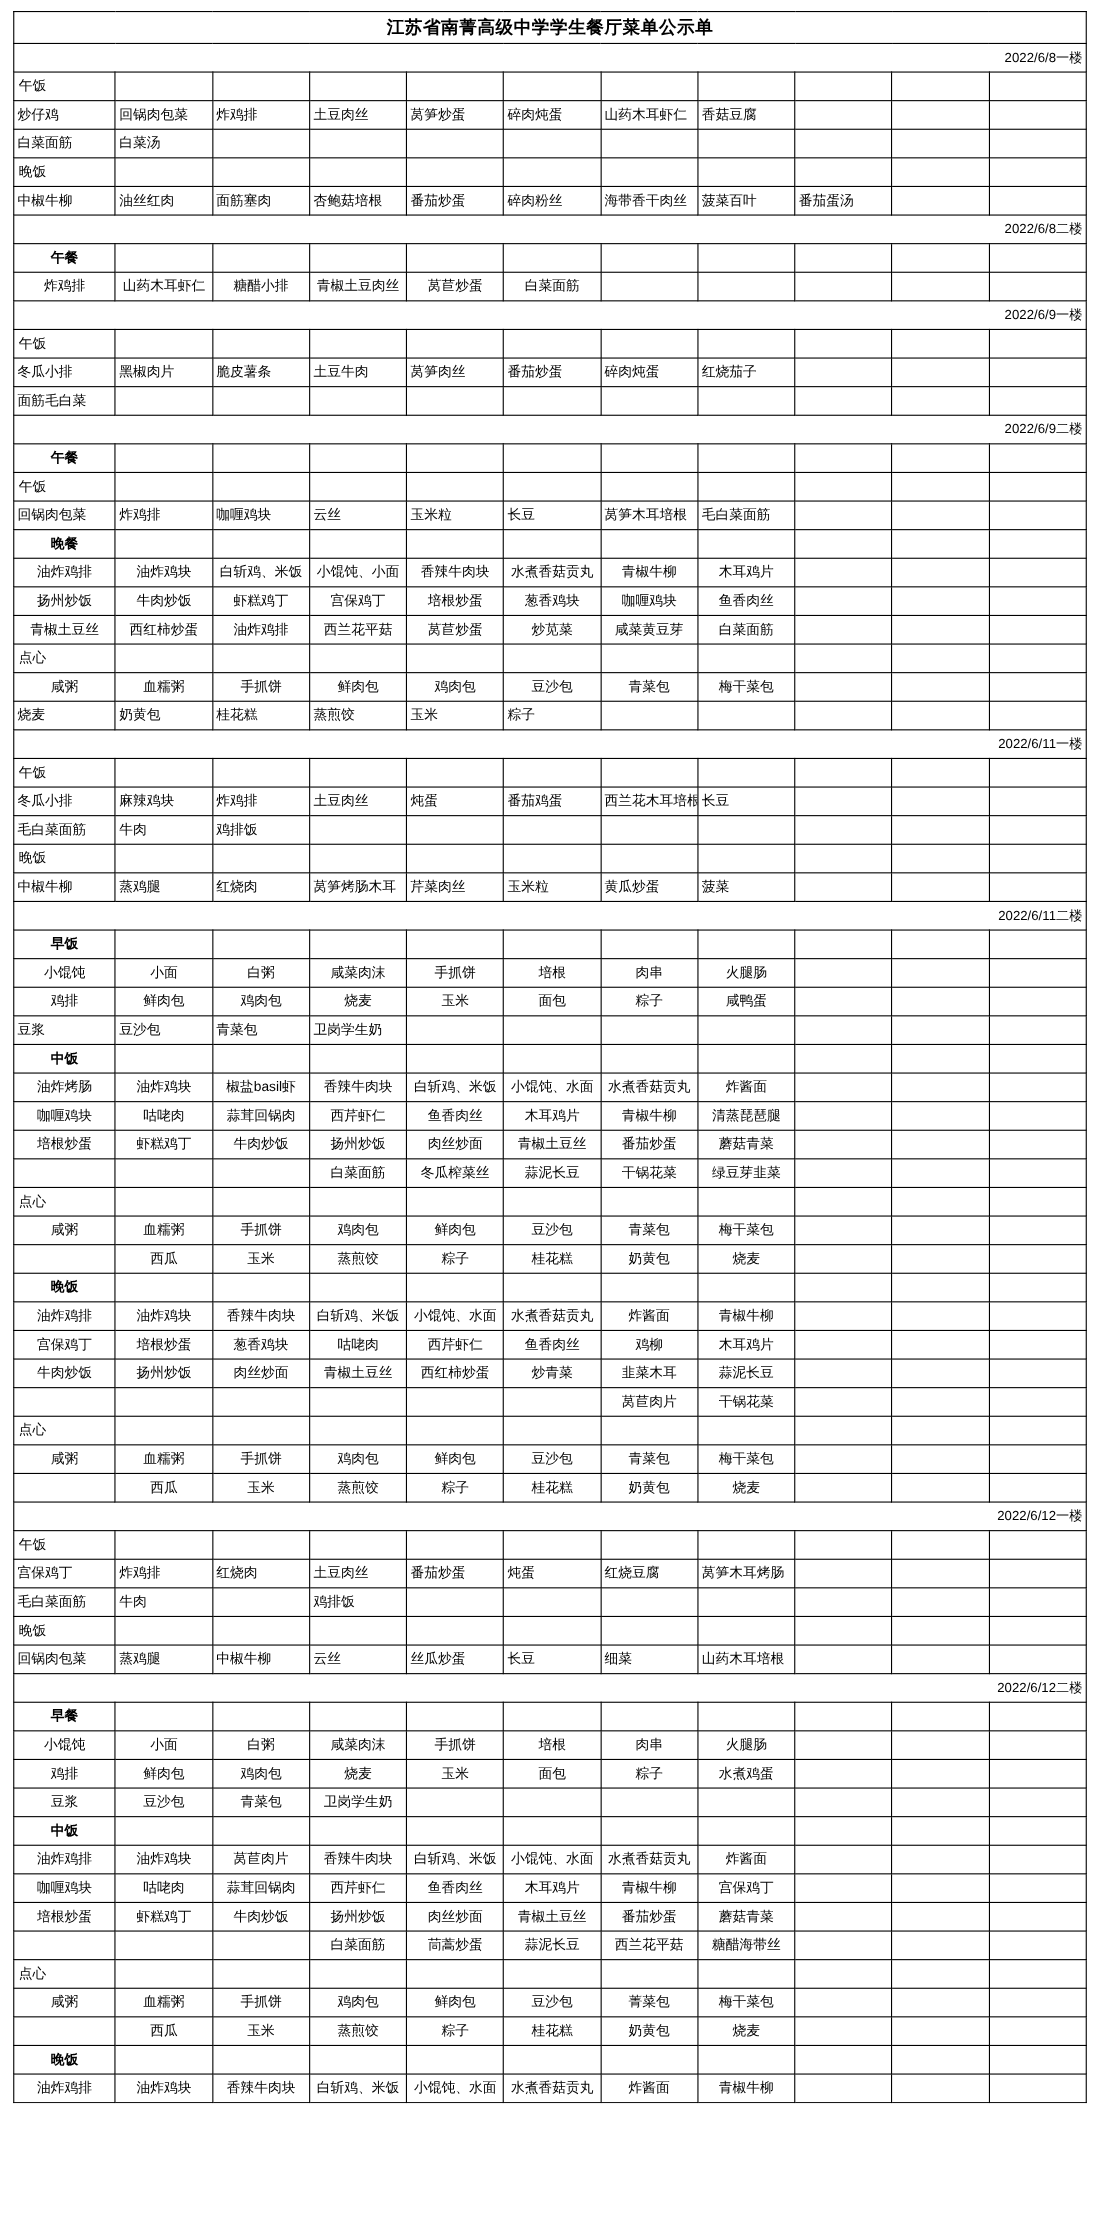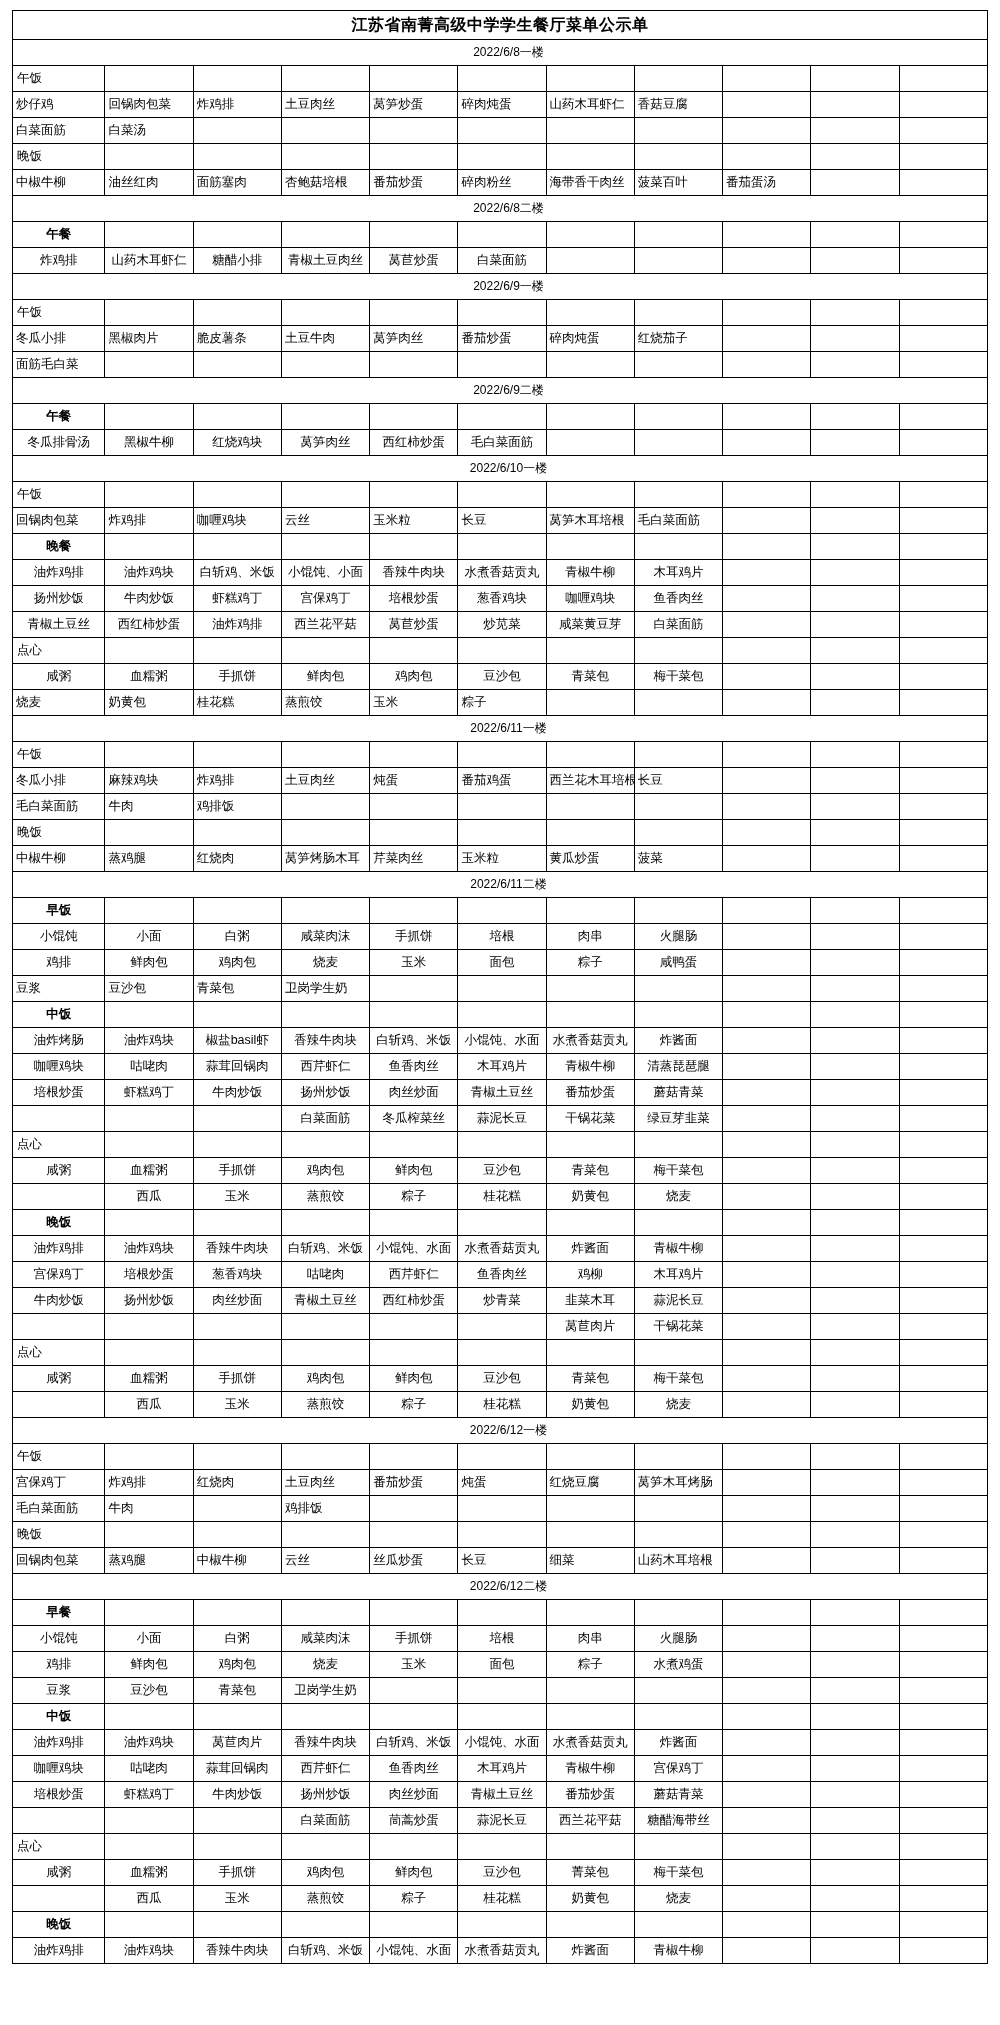--- a/index.html
+++ b/index.html
@@ -32,21 +32,21 @@
   td.empty{border:1px solid #000;}
   td.title{
     border:1px solid #000;
     text-align:center;
     font-weight:bold;
     font-size:16px;
     height:28px;
     letter-spacing:0.5px;
   }
   td.date{
-    text-align:center;
+    text-align:right;
     font-size:12px;
     padding-left:20px;
   }
   td.meal{
     text-align:left;
     font-weight:normal;
     font-size:12.5px;
     padding-left:4px;
   }
   td.mealc{
@@ -233,36 +233,20 @@
           <td class="empty">&nbsp;</td>
           <td class="empty">&nbsp;</td>
           <td class="empty">&nbsp;</td>
           <td class="empty">&nbsp;</td>
           <td class="empty">&nbsp;</td>
           <td class="empty">&nbsp;</td>
           <td class="empty">&nbsp;</td>
           <td class="empty">&nbsp;</td>
         </tr>
         <tr>
-          <td class="dishc">冬瓜排骨汤</td>
-          <td class="dishc">黑椒牛柳</td>
-          <td class="dishc">红烧鸡块</td>
-          <td class="dishc">莴笋肉丝</td>
-          <td class="dishc">西红柿炒蛋</td>
-          <td class="dishc">毛白菜面筋</td>
-          <td class="empty">&nbsp;</td>
-          <td class="empty">&nbsp;</td>
-          <td class="empty">&nbsp;</td>
-          <td class="empty">&nbsp;</td>
-          <td class="empty">&nbsp;</td>
-        </tr>
-        <tr>
-          <td class="date" colspan="11">2022/6/10一楼</td>
-        </tr>
-        <tr>
           <td class="meal">午饭</td>
           <td class="empty">&nbsp;</td>
           <td class="empty">&nbsp;</td>
           <td class="empty">&nbsp;</td>
           <td class="empty">&nbsp;</td>
           <td class="empty">&nbsp;</td>
           <td class="empty">&nbsp;</td>
           <td class="empty">&nbsp;</td>
           <td class="empty">&nbsp;</td>
           <td class="empty">&nbsp;</td>

